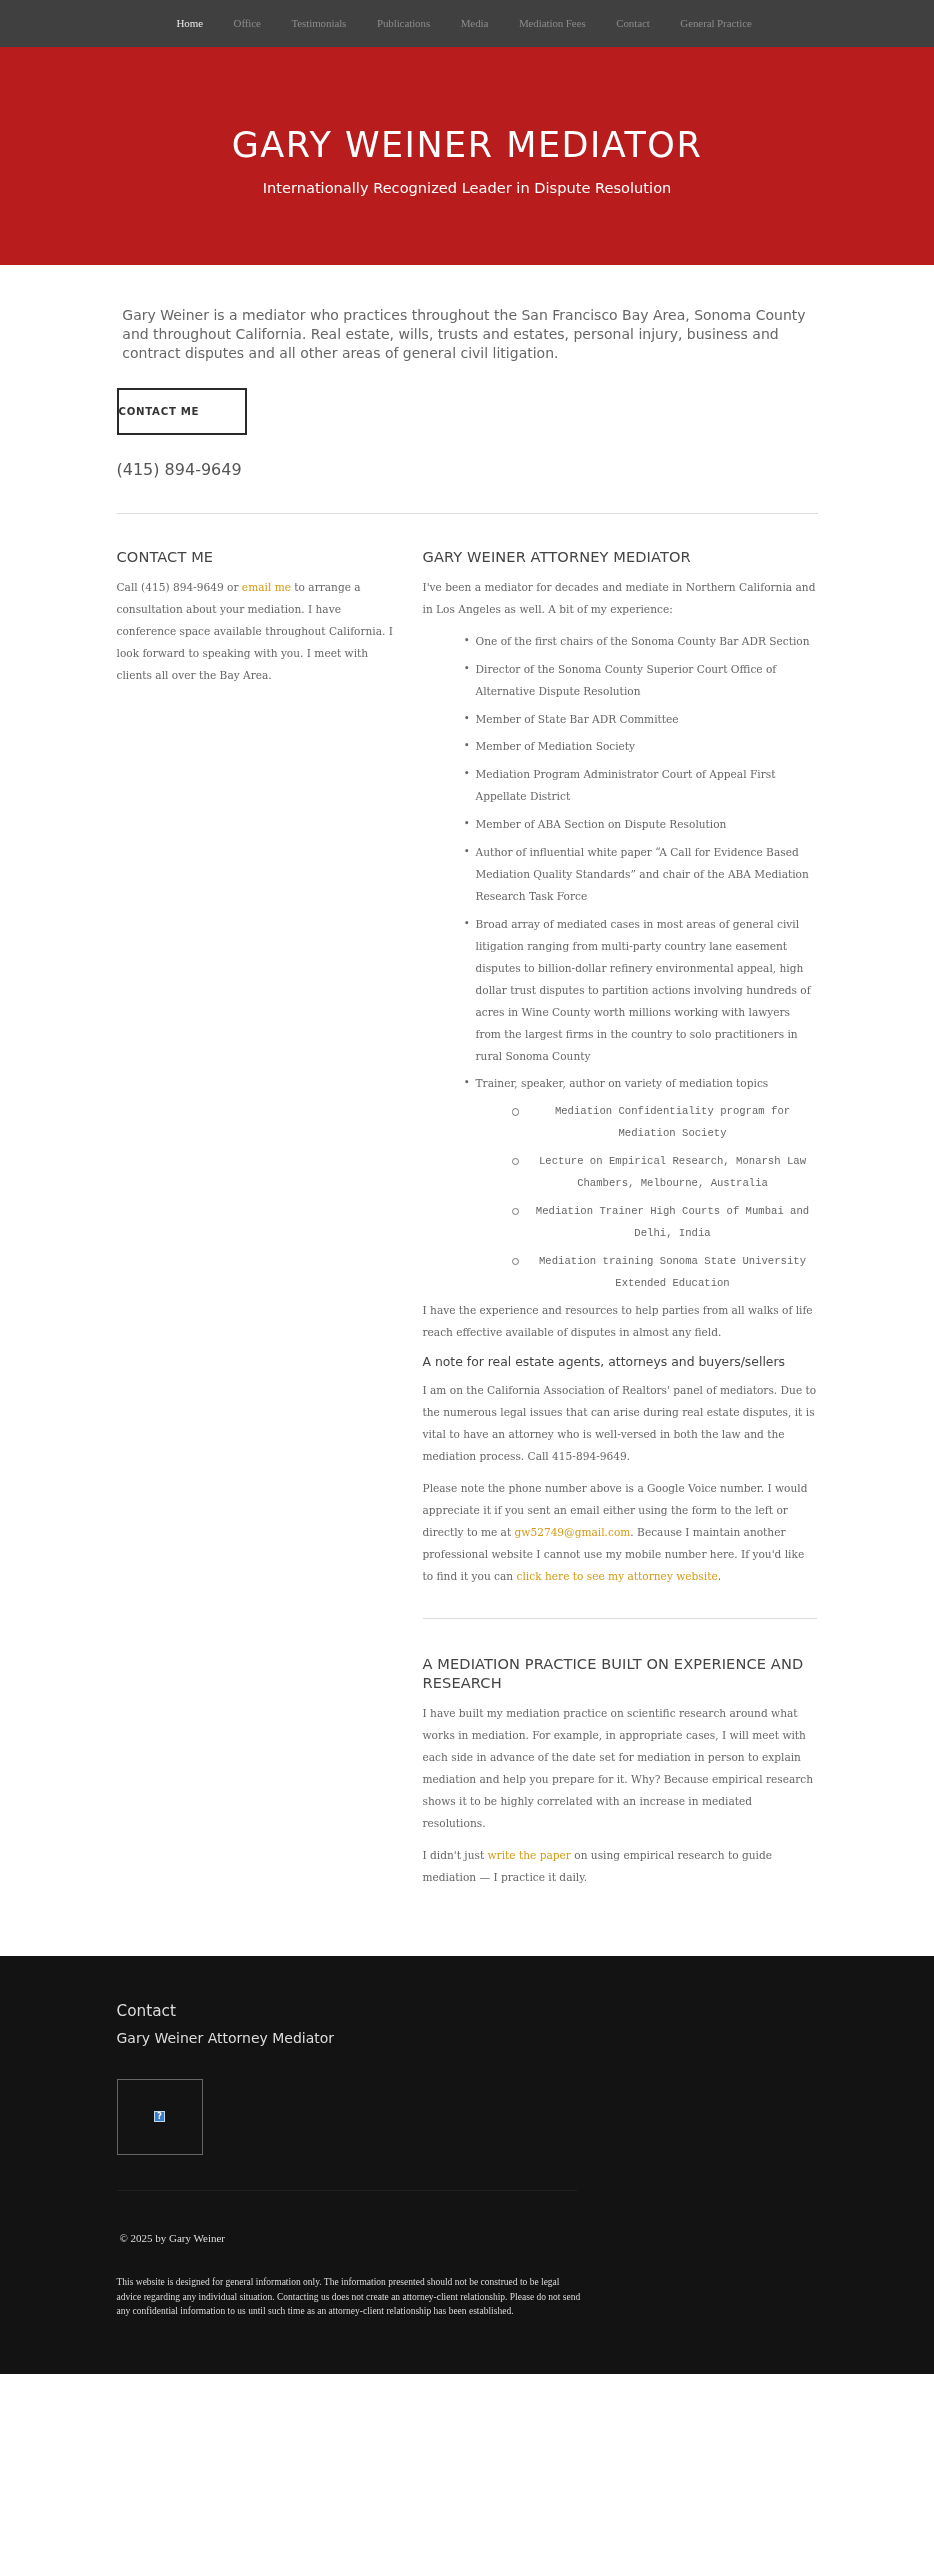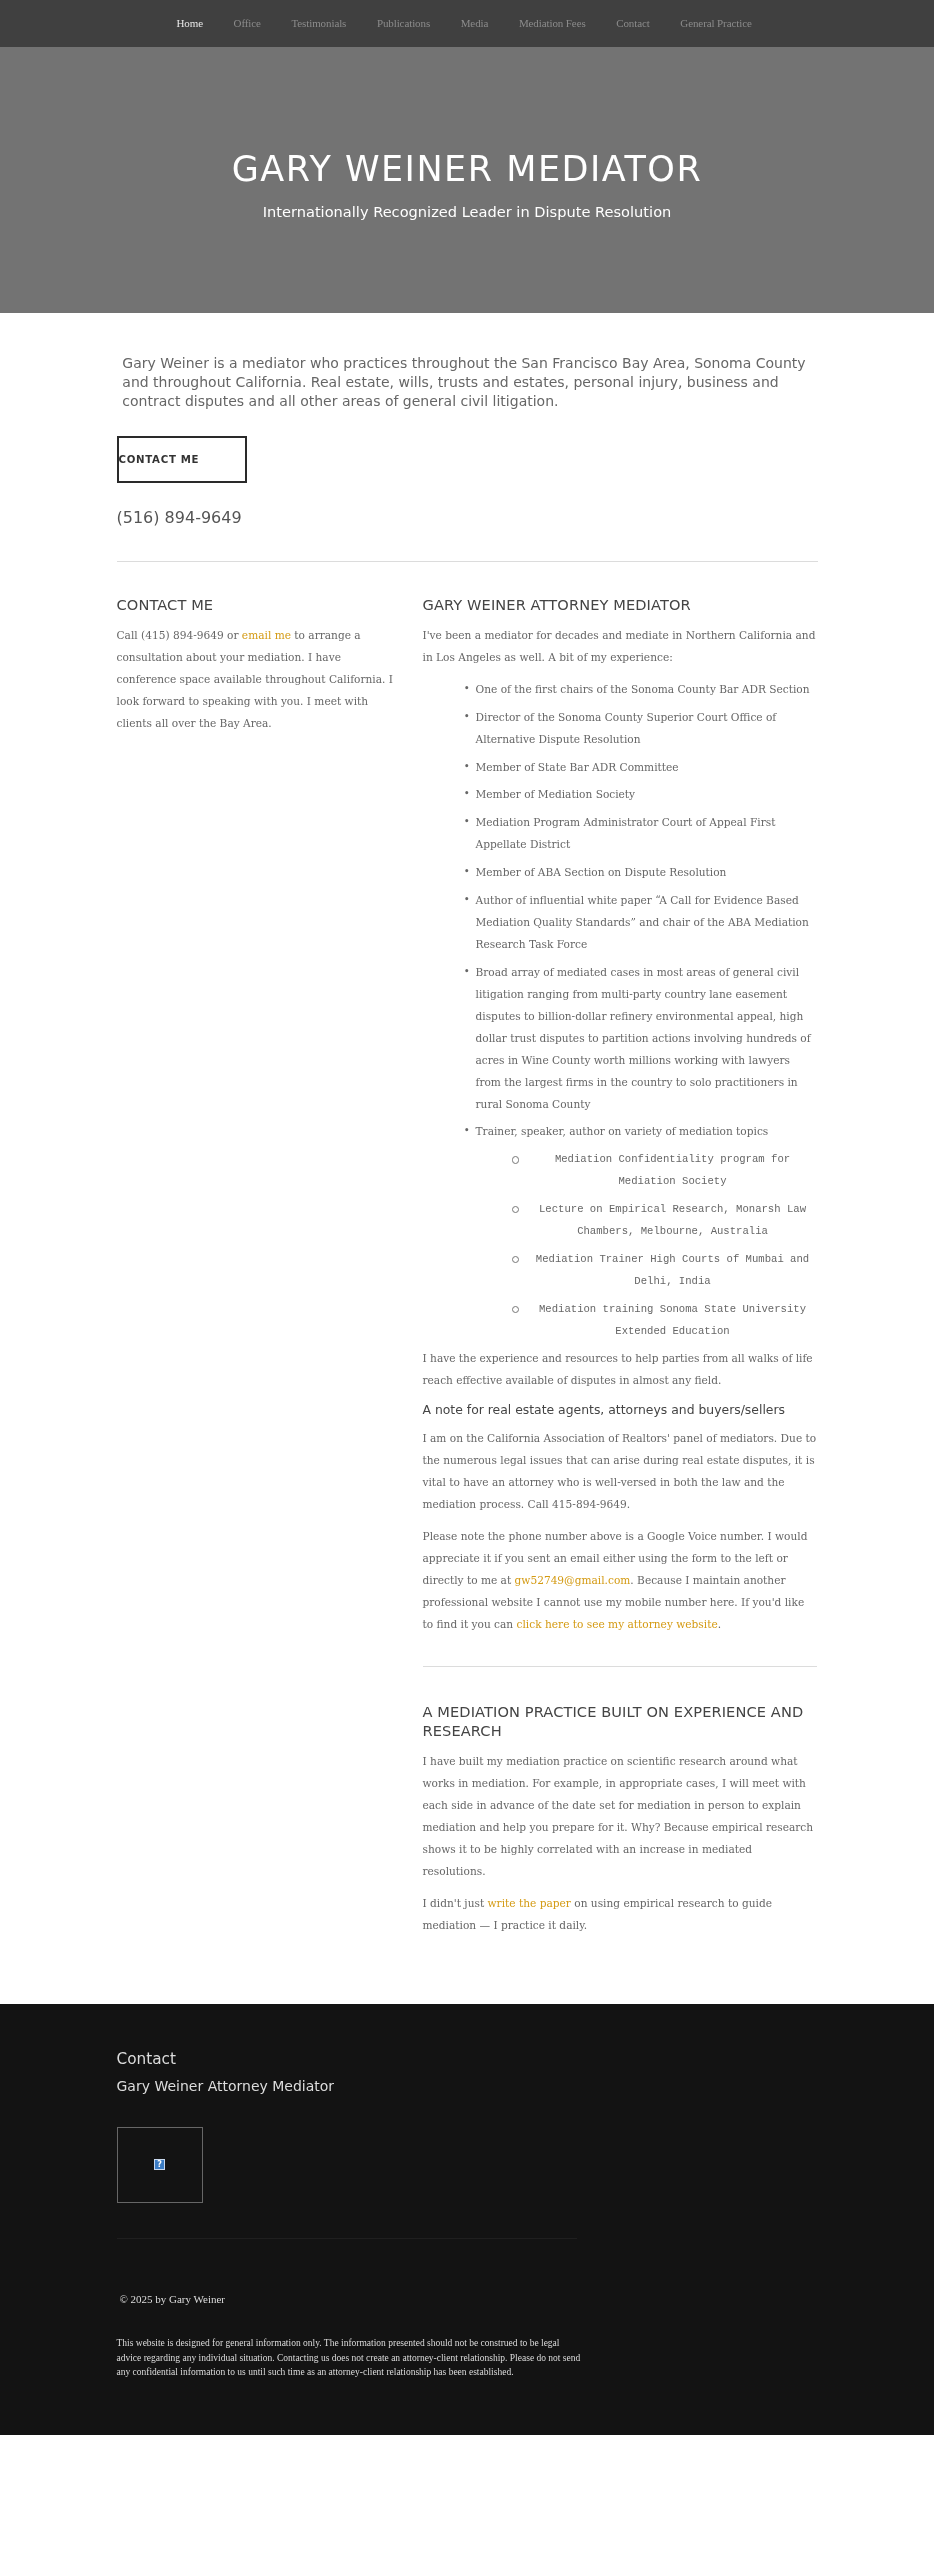--- a/index.html
+++ b/index.html
@@ -23,22 +23,22 @@
       color: #8b8b8b;
       padding: 0 15.3px;
       line-height: 47px;
       cursor: pointer;
       letter-spacing: -0.1px;
     }
     .nav-item.active { color: #e8e8e8; }
 
     
     .hero {
-      height: 266px;
-      background: #737373;
+      height: 218px;
+      background: #b91c1c;
       display: flex;
       flex-direction: column;
       align-items: center;
       justify-content: center;
       padding-top: 8.8px;
     }
     .hero-title {
       font-family: "DejaVu Sans", sans-serif;
       font-weight: normal;
       font-size: 35px;
@@ -224,21 +224,21 @@
       line-height: 10.2px;
       text-align: center;
     }
     .footer-divider {
       width: 460px;
       height: 1.5px;
       background: #1f1f1f;
       margin-top: 35px;
     }
     .copyright {
-      margin-top: 54px;
+      margin-top: 41px;
       padding-left: 2.9px;
       font-family: "Liberation Serif", serif;
       font-size: 11px;
       color: #dddddd;
     }
     .disclaimer {
       margin-top: 31px;
       width: 467px;
       font-family: "Liberation Serif", serif;
       font-size: 9.5px;
@@ -263,21 +263,21 @@
 </nav>
 
 <header class="hero">
   <h1 class="hero-title">GARY WEINER MEDIATOR</h1>
   <h2 class="hero-subtitle">Internationally Recognized Leader in Dispute Resolution</h2>
 </header>
 
 <section class="intro">
   <p class="intro-text">Gary Weiner is a mediator who practices throughout the San Francisco Bay Area, Sonoma County and throughout California. Real estate, wills, trusts and estates, personal injury, business and contract disputes and all other areas of general civil litigation.</p>
   <a class="contact-btn">CONTACT ME</a>
-  <div class="intro-phone">(516) 894-9649</div>
+  <div class="intro-phone">(415) 894-9649</div>
 </section>
 <div class="divider"></div>
 
 <main class="main">
   <aside class="col-left">
     <h3 class="section-title">CONTACT ME</h3>
     <p class="body"><span>Call (415) 894-9649 or </span><a class="link">email me</a><span> to arrange a consultation about your mediation.  I have conference space available throughout California. I look forward to speaking with you. I meet with clients all over the Bay Area.</span></p>
   </aside>
 
   <article class="col-right">

